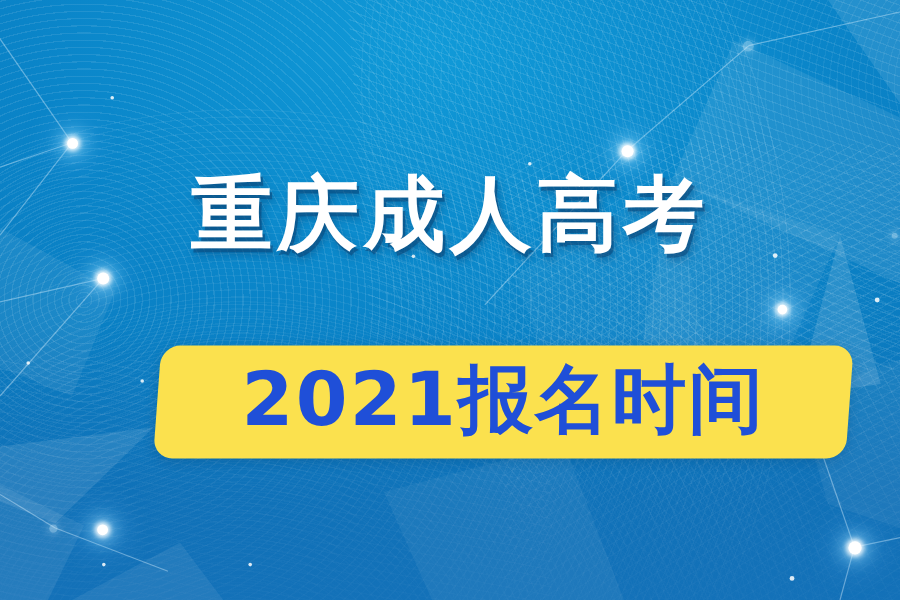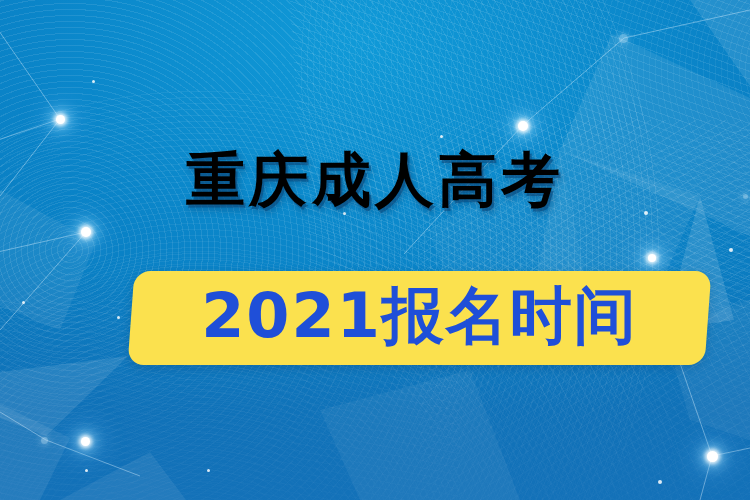--- a/index.html
+++ b/index.html
@@ -113,36 +113,36 @@
   }
 
   
   .headline {
     position: absolute;
     left: 0; right: 0;
     top: 132px;
     text-align: center;
     font-family: "DejaVu Sans", "Liberation Sans", sans-serif;
     font-weight: bold;
-    font-size: 59px;
+    font-size: 68px;
     line-height: 96px;
     letter-spacing: 4px;
-    color: #000000;
+    color: #ffffff;
     text-shadow:
        2px 3px 0 rgba(10, 70, 120, 0.55),
        3px 5px 7px rgba(8, 55, 100, 0.40);
     white-space: nowrap;
     user-select: none;
   }
 
   
   .ribbon-wrap {
     position: absolute;
     left: 131px;
-    top: 271px;
+    top: 288px;
     width: 560px;
     height: 94px;
     padding-left: 17px;
   }
   .ribbon-shape {
     position: absolute;
     inset: 0;
     background: #fbe14e;
     border-radius: 16px;
     transform: skewX(-4.2deg);

